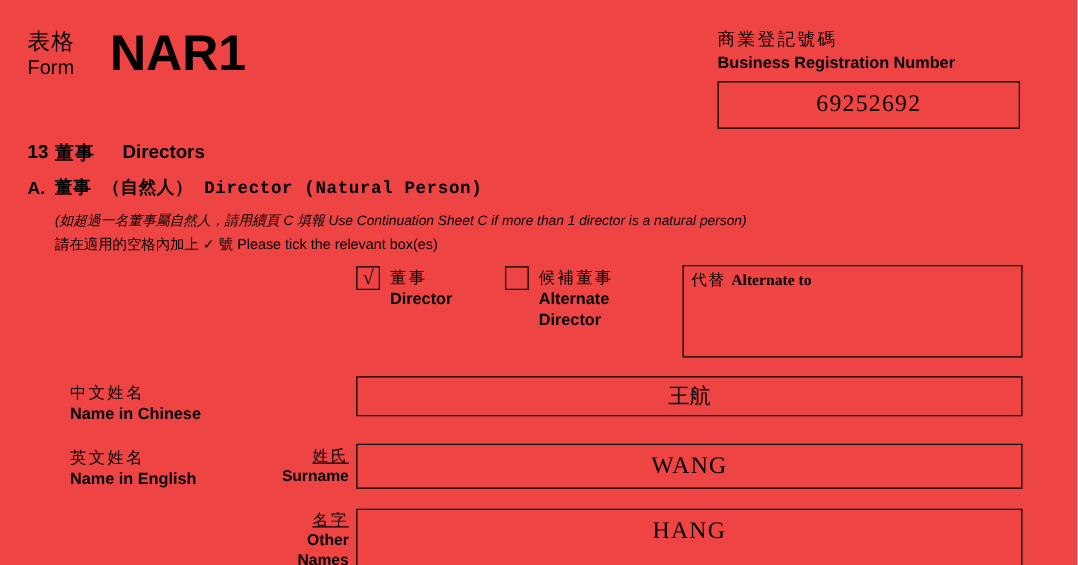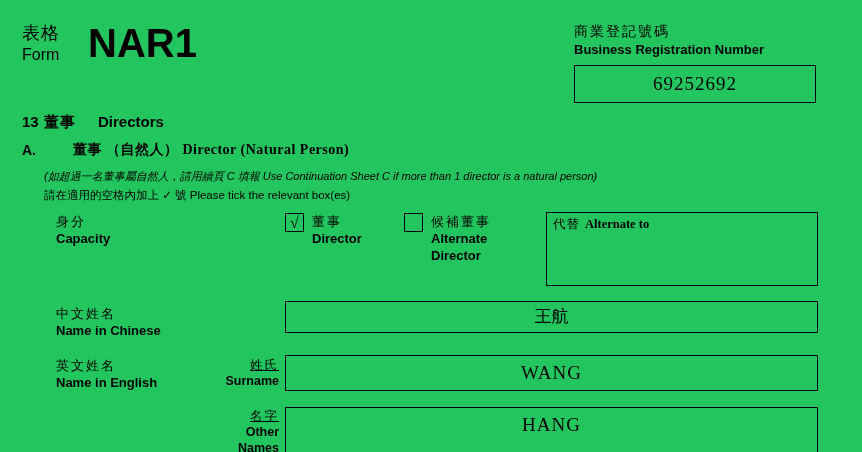--- a/index.html
+++ b/index.html
@@ -13,21 +13,21 @@
     position: relative;
     font-family: "Liberation Serif", serif;
     color: #000000;
     overflow: hidden;
   }
   .page {
     position: absolute;
     left: 0; top: 0;
     width: 862px;
     height: 452px;
-    background: #22c55e;
+    background: #ef4444;
   }
 
   
   .form-label {
     position: absolute;
     left: 22px;
     top: 22px;
     width: 60px;
     font-family: "Liberation Sans", sans-serif;
     font-size: 18px;
@@ -121,26 +121,25 @@
     left: 22px;
     top: 142px;
     font-family: "Liberation Sans", sans-serif;
     font-size: 14px;
     font-weight: bold;
   }
   .sub-title {
     position: absolute;
     left: 44px;
     top: 141px;
-    font-family: Liberation Serif, serif;
+    font-family: Liberation Mono, monospace;
     font-size: 14px;
     font-weight: bold;
     letter-spacing: 0.5px;
     white-space: nowrap;
-    margin-left: 29px;
   }
 
   .note1 {
     position: absolute;
     left: 44px;
     top: 169px;
     font-family: "Liberation Sans", sans-serif;
     font-size: 11px;
     font-style: italic;
     white-space: nowrap;
@@ -268,24 +267,20 @@
   <div class="sec-num">13</div>
   <div class="sec-title-cn">董事</div>
   <div class="sec-title-en">Directors</div>
 
   <div class="sub-letter">A.</div>
   <div class="sub-title">董事 （自然人） Director (Natural Person)</div>
 
   <div class="note1">(如超過一名董事屬自然人，請用續頁 C 填報   Use Continuation Sheet C if more than 1 director is a natural person)</div>
   <div class="note2">請在適用的空格內加上 ✓ 號   Please tick the relevant box(es)</div>
 
-  <div class="lbl-block capacity-lbl">
-    <div class="cn">身分</div>
-    <div class="en">Capacity</div>
-  </div>
 
   <div class="cb cb-director">√</div>
   <div class="cb-text cbt-director">
     <div class="cn">董事</div>
     <div class="en">Director</div>
   </div>
 
   <div class="cb cb-alt"></div>
   <div class="cb-text cbt-alt">
     <div class="cn">候補董事</div>

